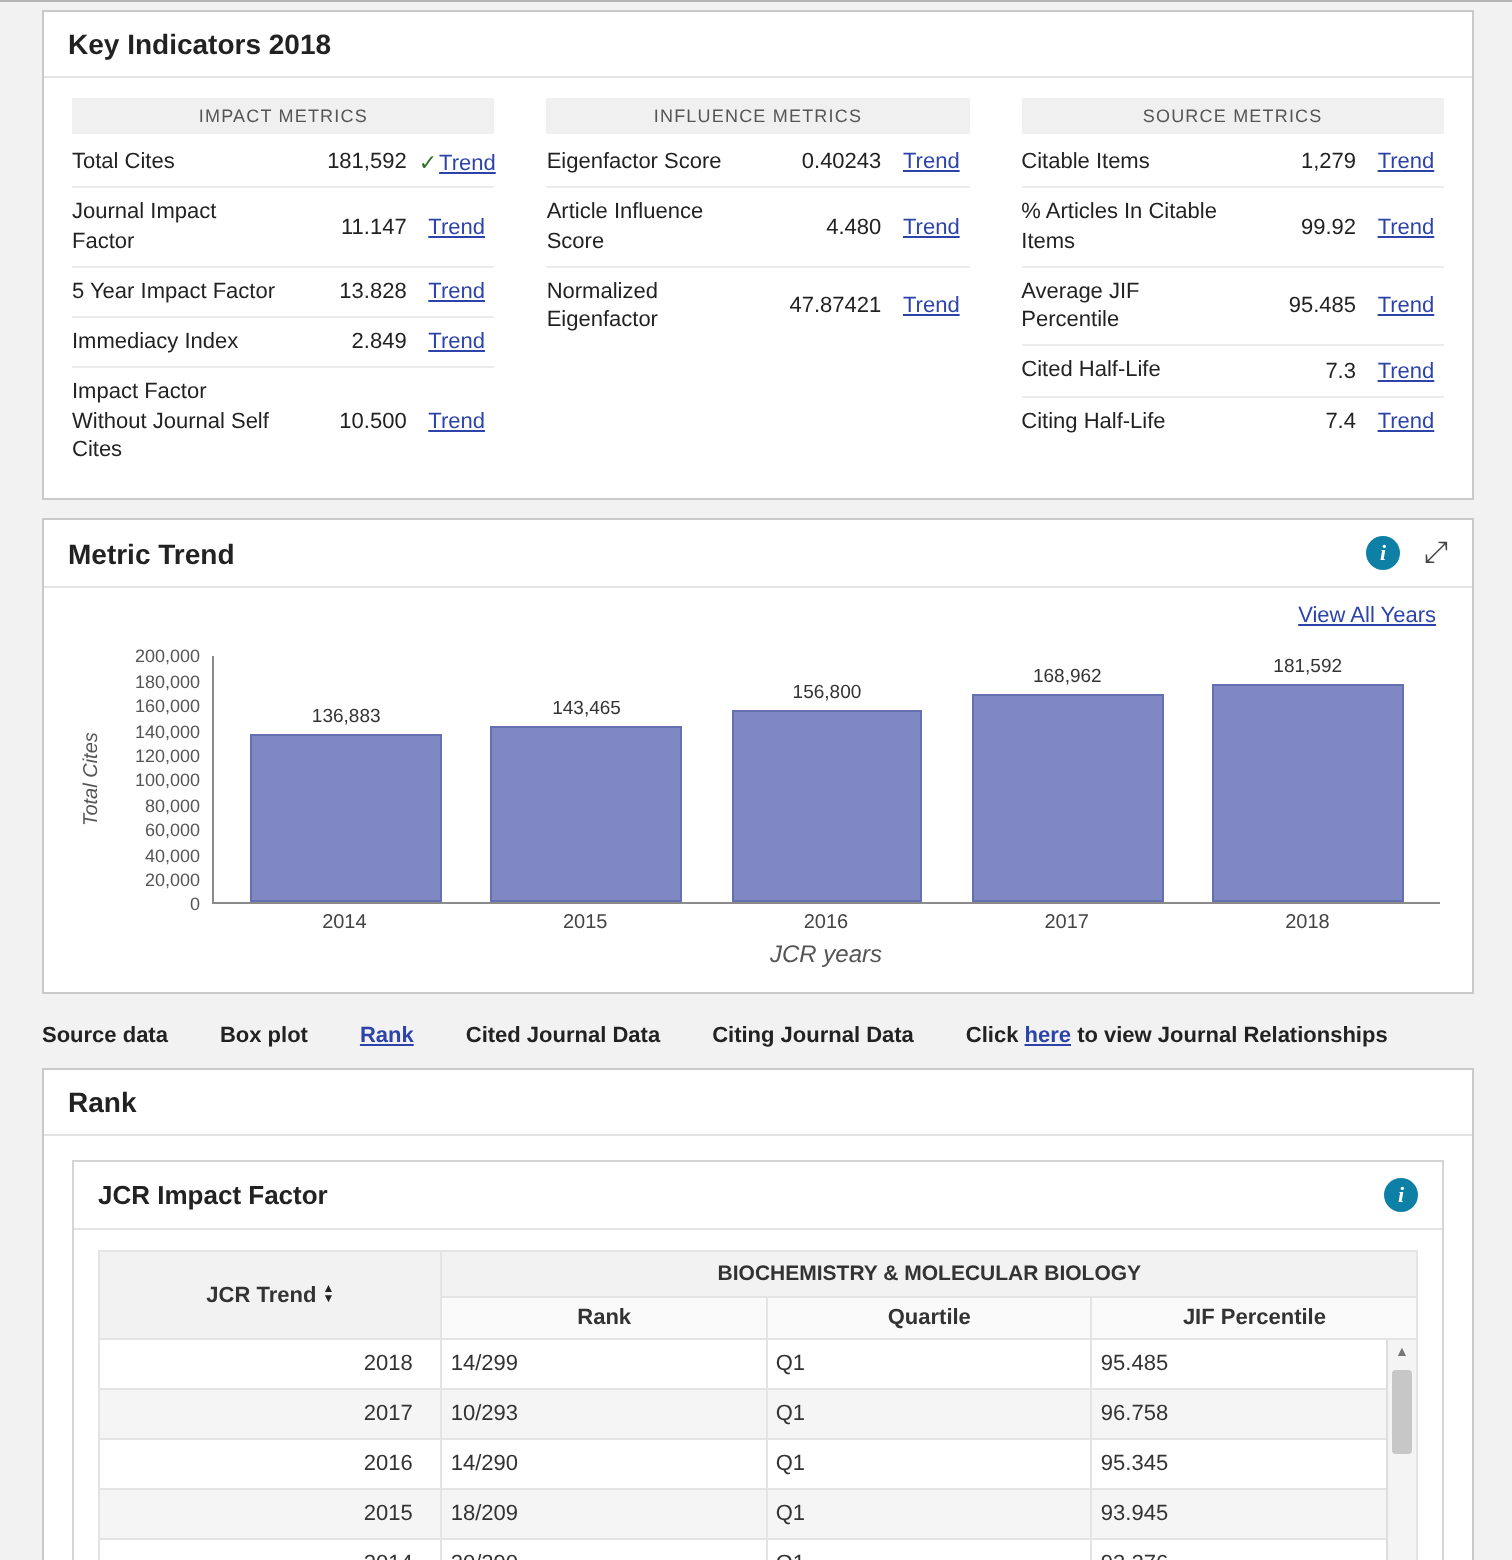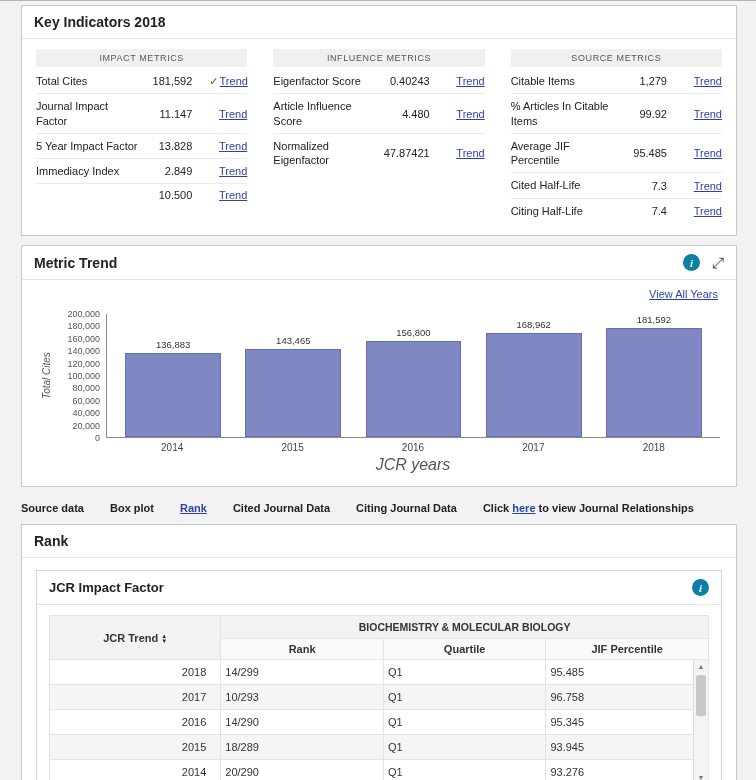--- a/index.html
+++ b/index.html
@@ -44,21 +44,21 @@
     background:#f0f0f0;color:#555;font-size:9px;letter-spacing:.6px;
     text-align:center;padding:4px 0;margin-bottom:2px;
   }
   .ki-row{
     display:flex;align-items:center;padding:5px 0;
     border-bottom:1px solid #ebebeb;
   }
   .ki-row:last-child{border-bottom:none;}
   .ki-label{width:50%;padding-right:4px;color:#222;line-height:1.3;}
   .ki-value{flex:1;text-align:right;padding-right:6px;color:#222;}
-  .ki-trend{width:38px;text-align:right;white-space:nowrap;margin-left:11px;}
+  .ki-trend{width:38px;text-align:center;white-space:nowrap;}
   .check{color:var(--check);font-weight:bold;margin-right:1px;}
 
   
   .mt-body{padding:4px 16px 12px;}
   .view-all-row{text-align:right;padding:4px 2px 14px;}
   .chart-area{display:flex;}
   .ylabel{
     width:16px;height:124px;display:flex;align-items:center;justify-content:center;
     writing-mode:vertical-rl;transform:rotate(180deg);
     font-style:italic;font-size:10px;color:#555;
@@ -72,21 +72,21 @@
     padding:0 6px;overflow:visible;
   }
   .bar-group{
     height:100%;width:19%;display:flex;flex-direction:column;
     justify-content:flex-end;align-items:center;
   }
   .bar-value{font-size:9.5px;color:#333;margin-bottom:3px;white-space:nowrap;}
   .bar{width:84%;background:var(--bar-fill);border:1px solid var(--bar-border);cursor:pointer;}
   .xticks{display:flex;justify-content:space-around;padding:0 6px;}
   .x-tick{width:19%;text-align:center;font-size:10px;color:#444;padding-top:4px;}
-  .xlabel{text-align:center;font-style:italic;font-size:16px;color:#555;margin-top:3px;}
+  .xlabel{text-align:center;font-style:italic;font-size:12px;color:#555;margin-top:3px;}
 
   
   .tabbar{
     display:flex;align-items:center;gap:26px;
     padding:6px 0 10px 0;font-weight:bold;font-size:11px;color:#222;
   }
   .tab{color:#222;text-decoration:none;cursor:pointer;}
   .tab.active{color:var(--link);text-decoration:underline;}
   .rel{font-weight:bold;}
 
@@ -162,20 +162,21 @@
 
   <div class="ki-row">
     <span class="ki-label">Immediacy Index</span>
     <span class="ki-value">2.849</span>
     <span class="ki-trend">
       <a class="link" href="#">Trend</a>
     </span>
   </div>
 
   <div class="ki-row">
+    <span class="ki-label">Impact Factor Without Journal Self Cites</span>
     <span class="ki-value">10.500</span>
     <span class="ki-trend">
       <a class="link" href="#">Trend</a>
     </span>
   </div>
 </div>
   </div>
 
   <div class="ki-col">
     <div class="ki-header">INFLUENCE METRICS</div>
@@ -374,21 +375,21 @@
 
   <tr>
     <td class="c-year">2016</td>
     <td class="c-rank">14/290</td>
     <td class="c-quart">Q1</td>
     <td class="c-jif">95.345</td>
   </tr>
 
   <tr>
     <td class="c-year">2015</td>
-    <td class="c-rank">18/289</td>
+    <td class="c-rank">18/209</td>
     <td class="c-quart">Q1</td>
     <td class="c-jif">93.945</td>
   </tr>
 
   <tr>
     <td class="c-year">2014</td>
     <td class="c-rank">20/290</td>
     <td class="c-quart">Q1</td>
     <td class="c-jif">93.276</td>
   </tr>

